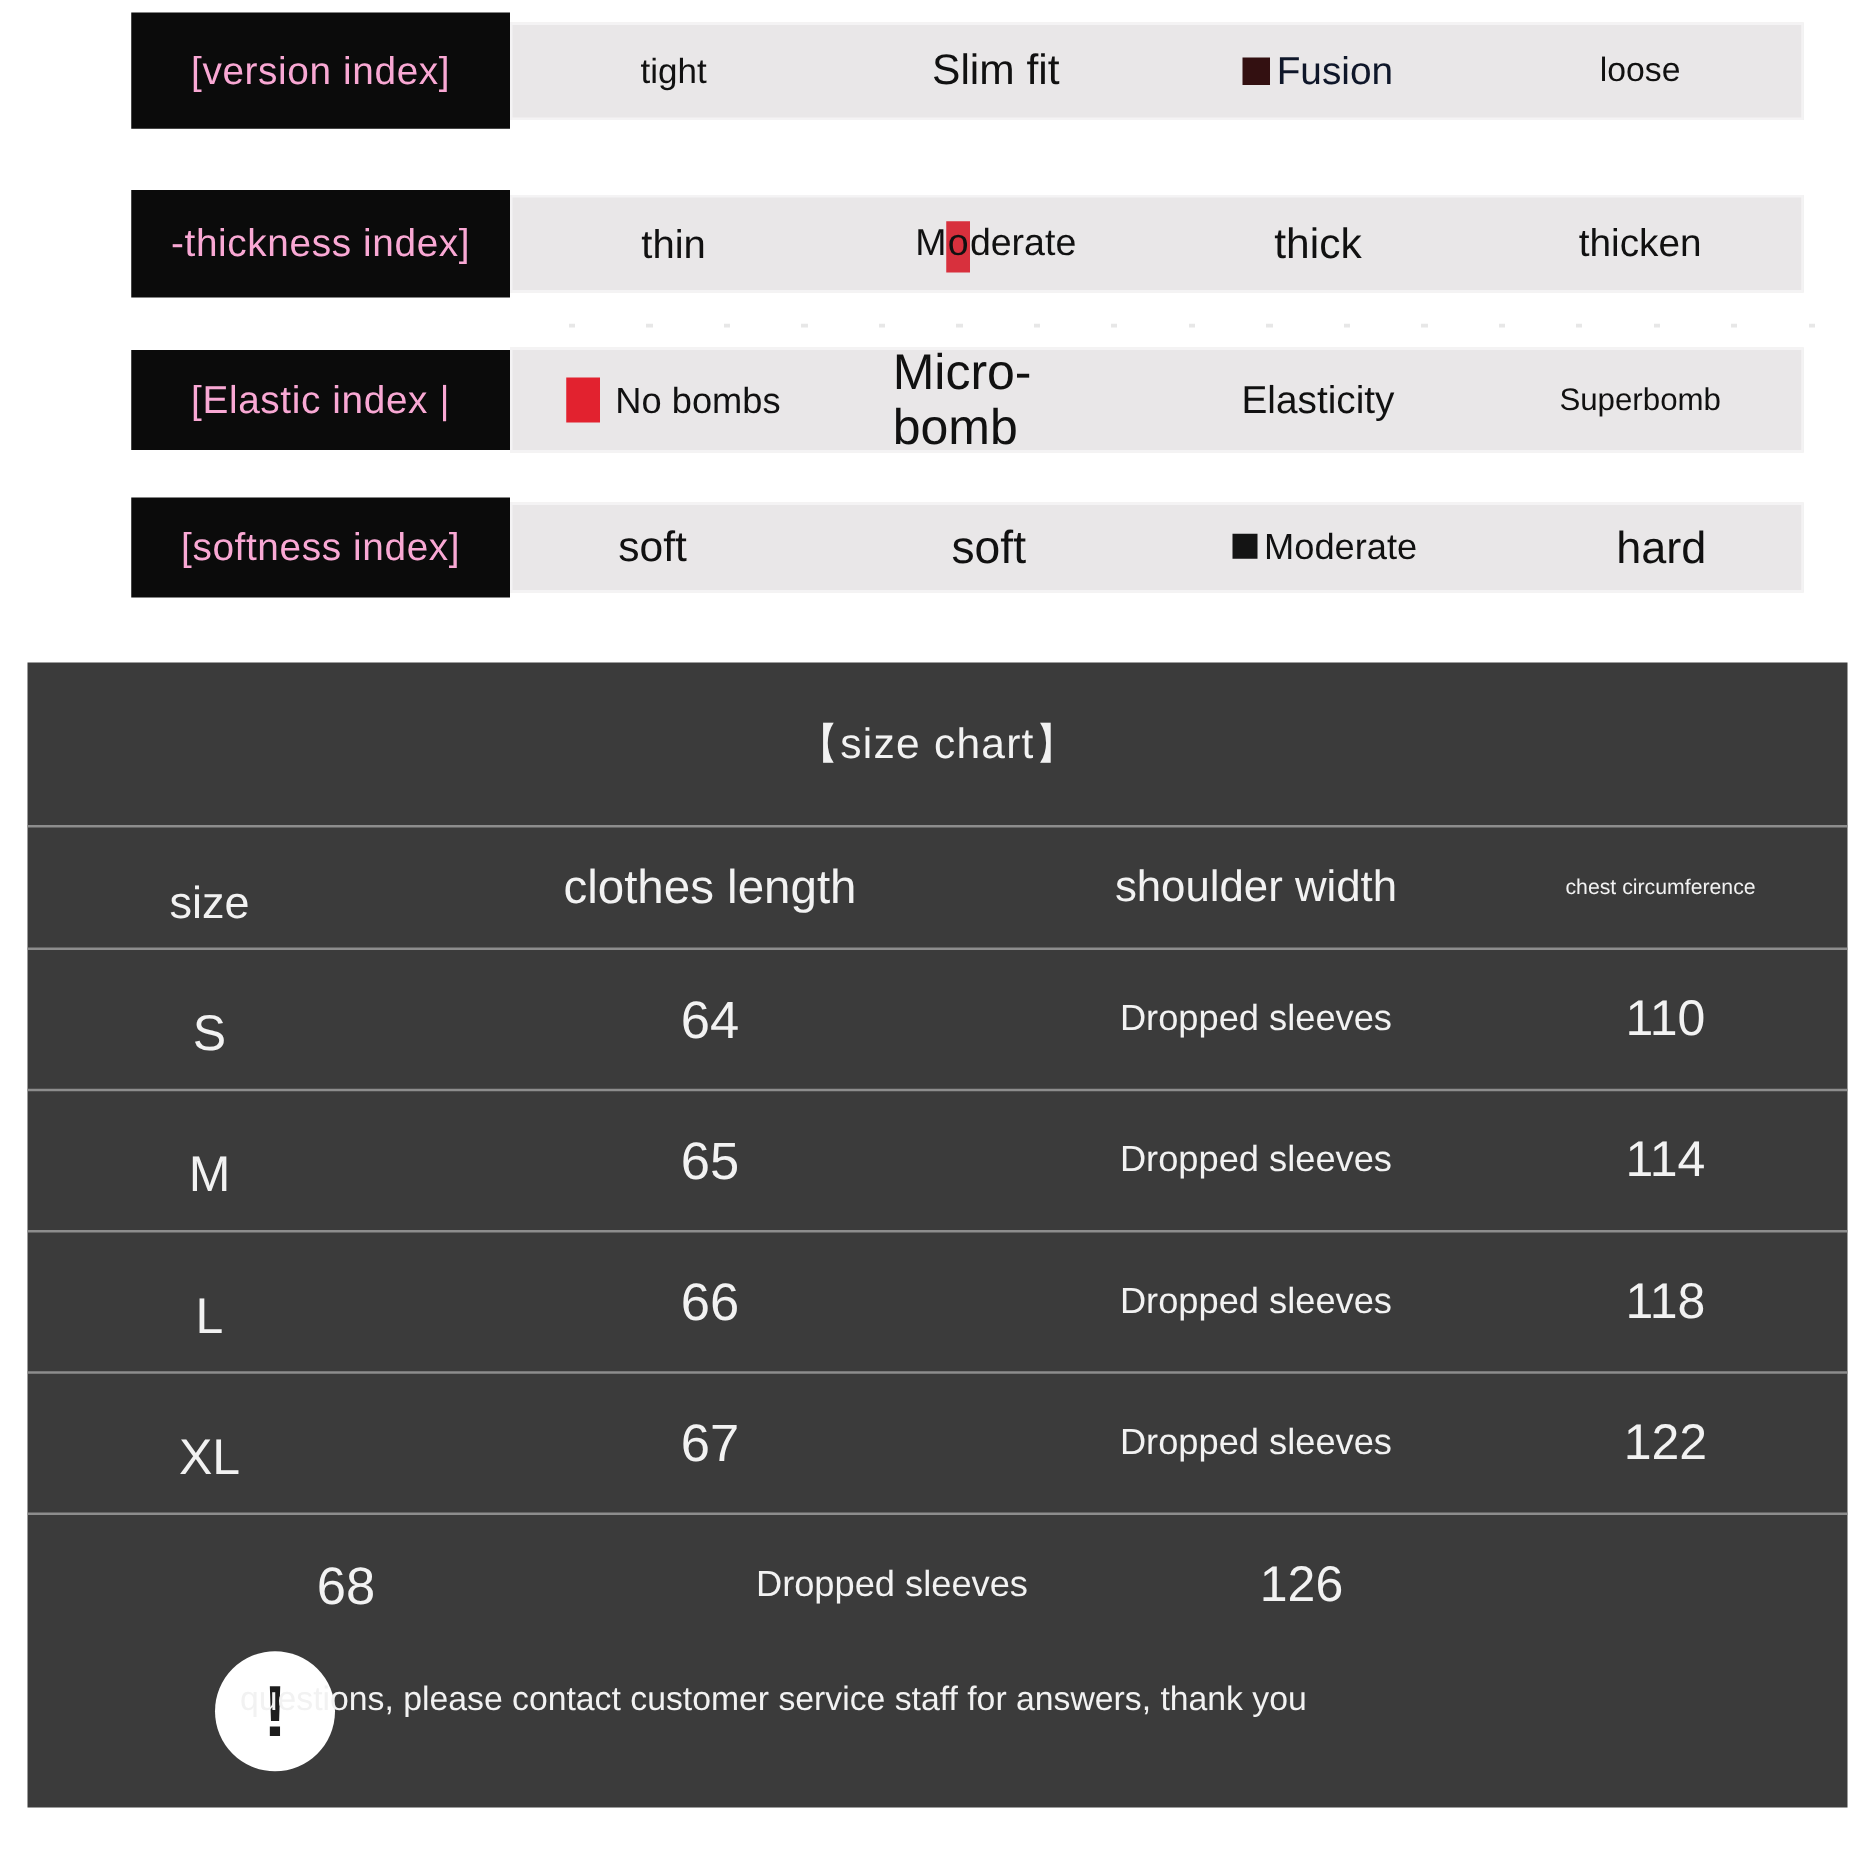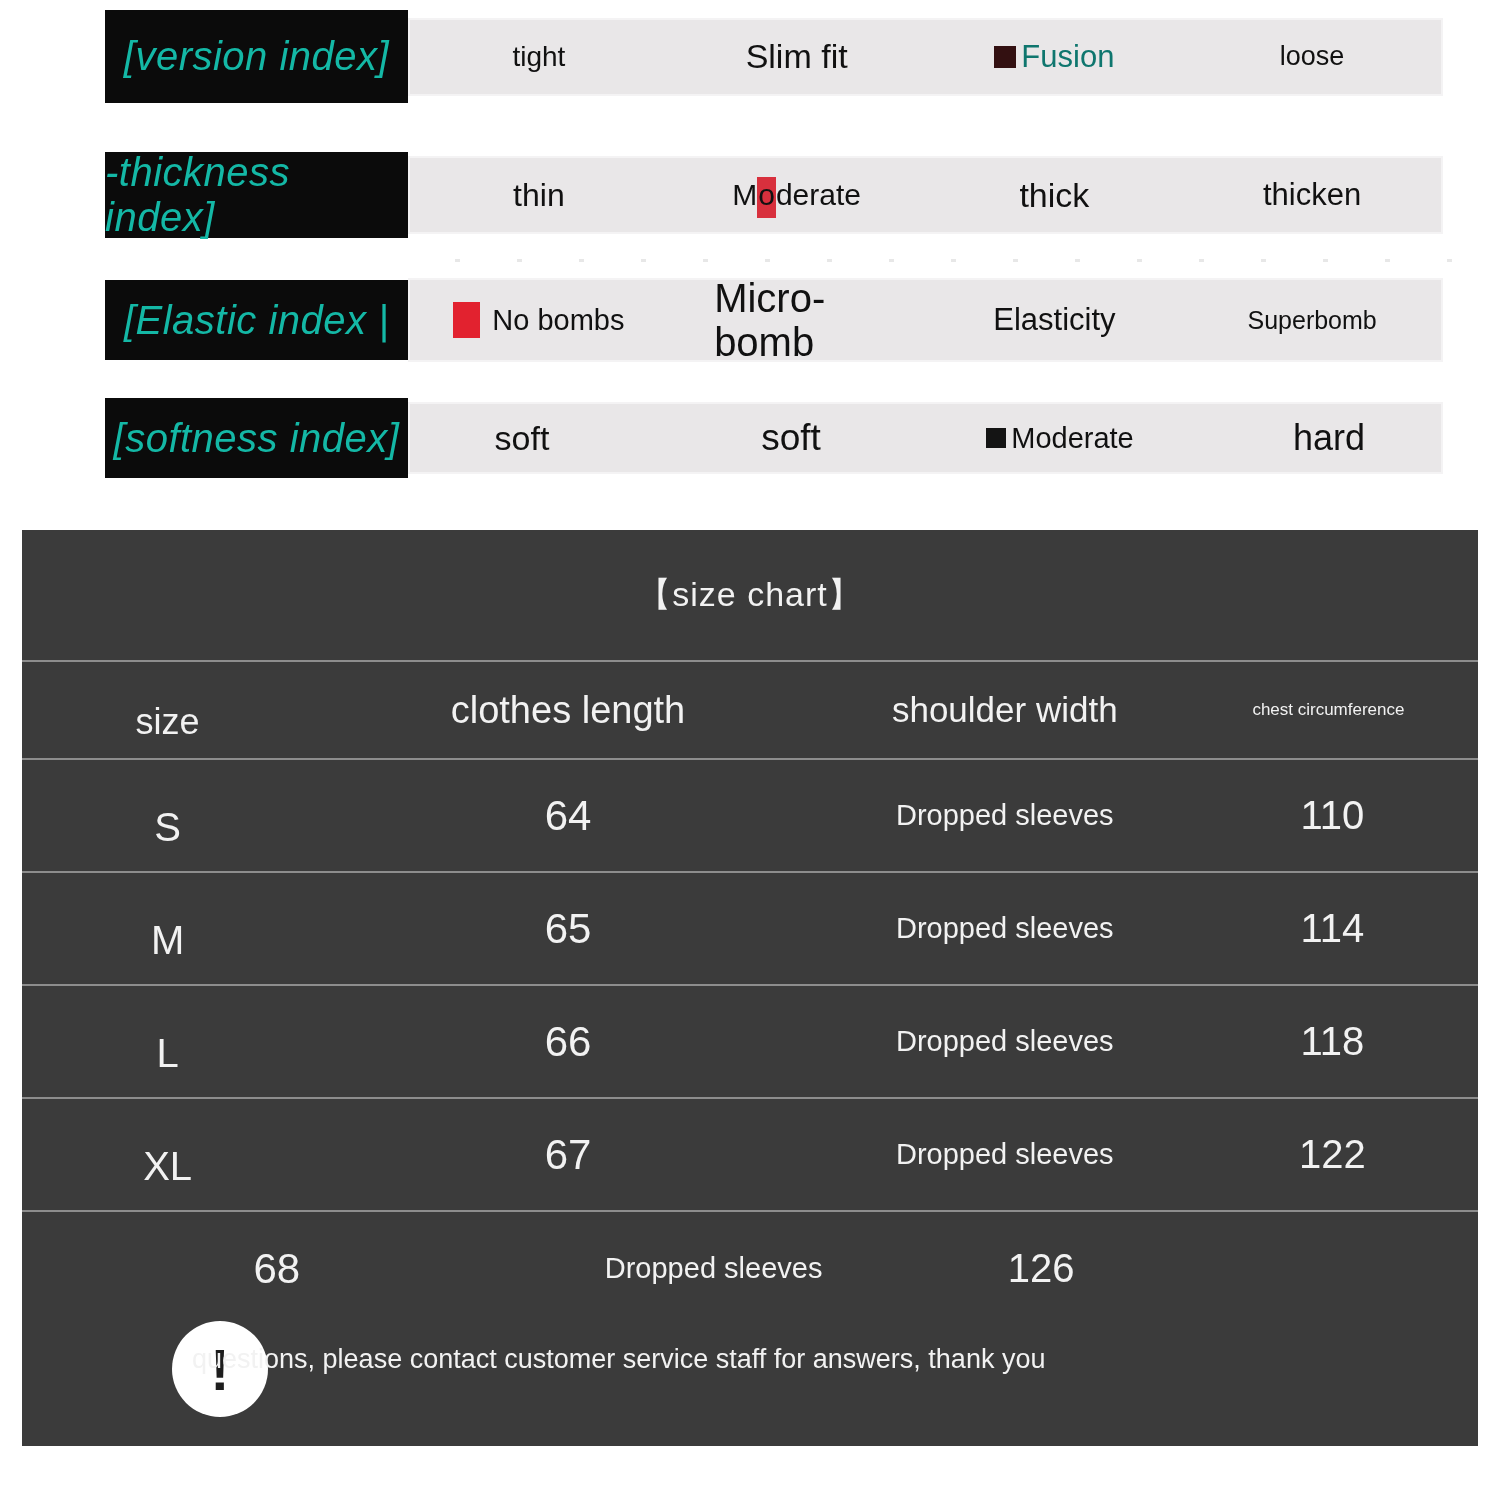--- a/index.html
+++ b/index.html
@@ -1,35 +1,35 @@
 <!DOCTYPE html>
 <html><head>
 <meta charset="utf-8">
 <style>
   html,body{margin:0;padding:0;}
   .canvas{position:relative;width:1500px;height:1500px;background:#ffffff;
           font-family:"Liberation Sans", sans-serif;color:#111;overflow:hidden;}
 
   
   .index-row{position:absolute;left:105px;width:1338px;display:flex;align-items:center;}
-  .index-label{width:303px;flex:0 0 303px;background:#0b0b0b;color:#14b8a6;
+  .index-label{width:303px;flex:0 0 303px;background:#0b0b0b;color:#f9a8d4;
                display:flex;align-items:center;justify-content:center;
-               font-size:40px;letter-spacing:0.5px;font-style:italic;}
+               font-size:31px;letter-spacing:0.5px;}
   .index-strip{flex:1;background:#e9e7e8;border:2px solid #f4f3f4;
                display:flex;align-items:center;}
   .opt{flex:1;text-align:center;white-space:nowrap;}
 
   .irow0{top:10px;height:93px;}   .irow0 .index-label{height:93px;}  .irow0 .index-strip{height:74px;}
   .irow1{top:152px;height:86px;}  .irow1 .index-label{height:86px;}  .irow1 .index-strip{height:74px;}
   .irow2{top:280px;height:80px;}  .irow2 .index-label{height:80px;}  .irow2 .index-strip{height:80px;}
   .irow3{top:398px;height:80px;}  .irow3 .index-label{height:80px;}  .irow3 .index-strip{height:68px;gap:45px;}
 
   .irow0 .opt:nth-child(1){font-size:28px;}
   .irow0 .opt:nth-child(2){font-size:34px;}
-  .irow0 .opt:nth-child(3){font-size:31px;color:#0f766e;}
+  .irow0 .opt:nth-child(3){font-size:31px;color:#0f172a;}
   .irow0 .opt:nth-child(4){font-size:27px;}
 
   .irow1 .opt:nth-child(1){font-size:32px;}
   .irow1 .opt:nth-child(2){font-size:30px;}
   .irow1 .opt:nth-child(3){font-size:34px;}
   .irow1 .opt:nth-child(4){font-size:31px;}
 
   .irow2 .opt:nth-child(1){font-size:29px;}
   .irow2 .opt:nth-child(2){font-size:40px;}
   .irow2 .opt:nth-child(3){font-size:31px;}

